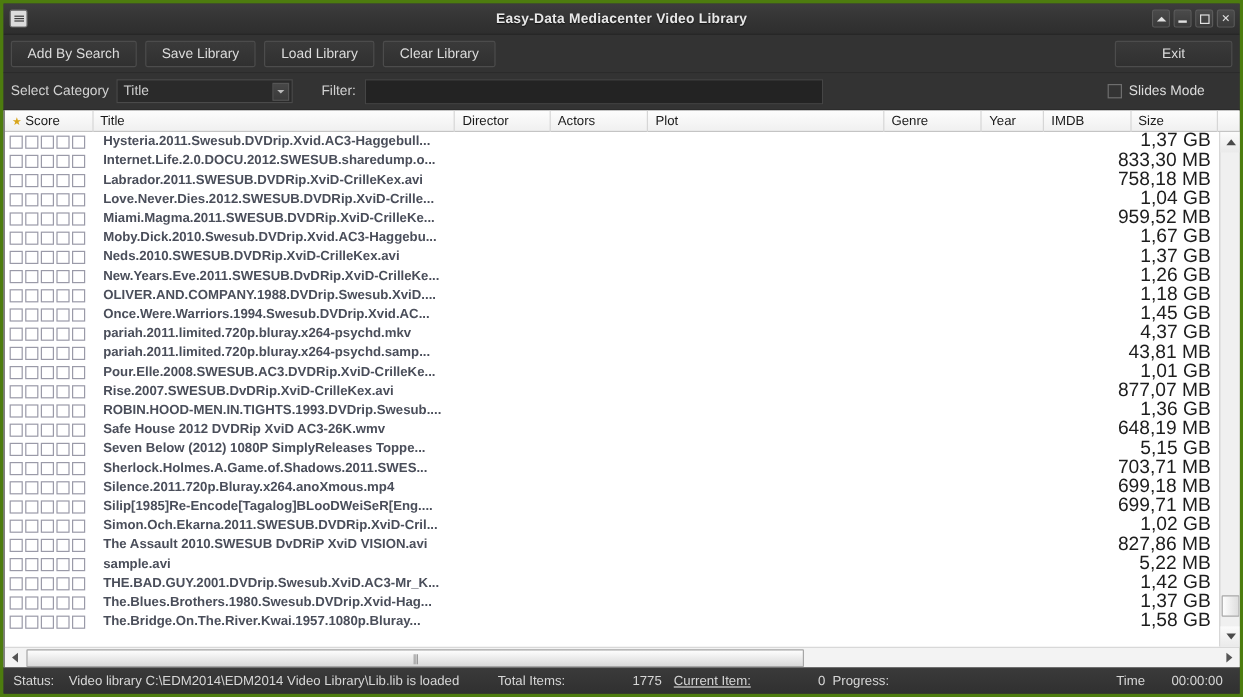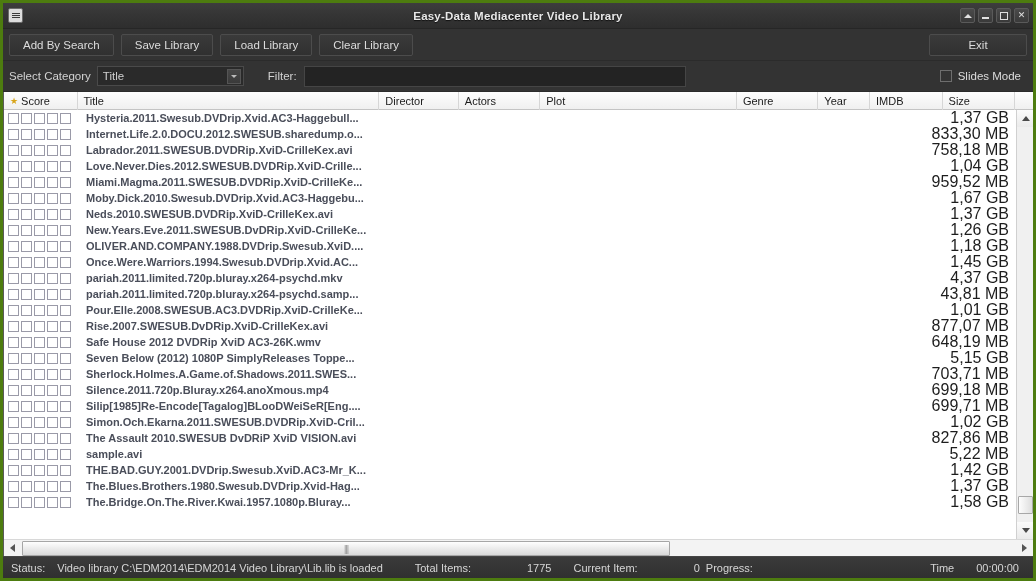--- a/index.html
+++ b/index.html
@@ -109,21 +109,21 @@
   #category-arrow .cv {
     width:0;height:0;border-left:3px solid transparent;border-right:3px solid transparent;
     border-top:3px solid #bbb;
   }
   #filter-label { font-size: 11.5px; color: #d2d2d2; margin-left: 24px; margin-right: 7px; }
   #filter-input {
     width: 382px; height: 21px;
     background: #232323;
     border: 1px solid #454545;
   }
-  #slides-mode-wrap { margin-left: auto; display: flex; align-items: center; gap: 6px; margin-right: 6px;}
+  #slides-mode-wrap { margin-left: auto; display: flex; align-items: center; gap: 6px; margin-right: 23px;}
   #slides-mode-checkbox {
     width: 12px; height: 12px;
     background: #343434;
     border: 1px solid #6e6e6e;
   }
   #slides-mode-label { font-size: 11.5px; color: #dcdcdc; }
 
   
   #list-area {
     flex: 1;
@@ -240,21 +240,21 @@
     border-top: 1px solid #454545;
     display: flex; align-items: center;
     font-size: 11px; color: #d6d6d6;
     padding: 0 8px;
     white-space: nowrap;
   }
   .sb-label { margin-right: 12px; }
   .sb-value { margin-right: 16px; }
   #sb-total-label { margin-left: 16px; }
   #sb-total-value { margin-left: 56px; margin-right: 0; }
-  #sb-current-label { margin-left: 22px; }
+  #sb-current-label { margin-left: 10px; text-decoration: underline; }
   #sb-current-value { margin-left: 56px; }
   #sb-progress-label { margin-left: 6px; }
   #sb-time-label { margin-left: auto; margin-right: 22px; }
   #sb-time-value { margin-right: 6px; }
 </style>
 </head>
 <body>
 
 <div id="app">
 
@@ -506,20 +506,32 @@
             <div class="size-cell">877,07 MB</div>
           </div>
           <div class="row">
             <div class="score-cell">
               <span class="score-box"></span>
               <span class="score-box"></span>
               <span class="score-box"></span>
               <span class="score-box"></span>
               <span class="score-box"></span>
             </div>
+            <div class="title-cell">ROBIN.HOOD-MEN.IN.TIGHTS.1993.DVDrip.Swesub....</div>
+            <div class="mid-cell"></div>
+            <div class="size-cell">1,36 GB</div>
+          </div>
+          <div class="row">
+            <div class="score-cell">
+              <span class="score-box"></span>
+              <span class="score-box"></span>
+              <span class="score-box"></span>
+              <span class="score-box"></span>
+              <span class="score-box"></span>
+            </div>
             <div class="title-cell">Safe House 2012 DVDRip XviD AC3-26K.wmv</div>
             <div class="mid-cell"></div>
             <div class="size-cell">648,19 MB</div>
           </div>
           <div class="row">
             <div class="score-cell">
               <span class="score-box"></span>
               <span class="score-box"></span>
               <span class="score-box"></span>
               <span class="score-box"></span>

